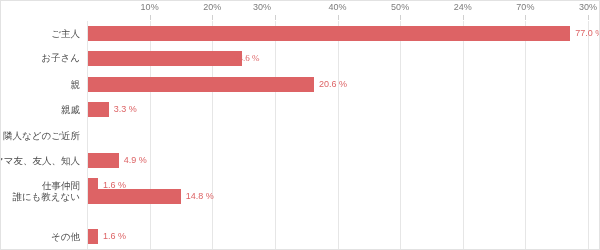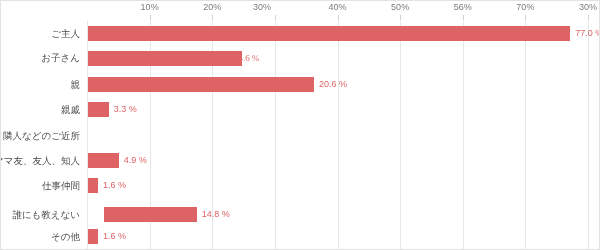--- a/index.html
+++ b/index.html
@@ -109,21 +109,21 @@
       <div class="tick" style="left: 148.625px;">10%</div>
       <div class="tick-mark" style="left: 148.625px;"></div>
       <div class="tick" style="left: 211.25px;">20%</div>
       <div class="tick-mark" style="left: 211.25px;"></div>
       <div class="tick" style="left: 261px; text-align: right;">30%</div>
       <div class="tick-mark" style="left: 273.875px;"></div>
       <div class="tick" style="left: 336.5px;">40%</div>
       <div class="tick-mark" style="left: 336.5px;"></div>
       <div class="tick" style="left: 399.125px;">50%</div>
       <div class="tick-mark" style="left: 399.125px;"></div>
-      <div class="tick" style="left: 461.75px;">56%</div>
+      <div class="tick" style="left: 461.75px;">24%</div>
       <div class="tick-mark" style="left: 461.75px;"></div>
       <div class="tick" style="left: 524.375px;">70%</div>
       <div class="tick-mark" style="left: 524.375px;"></div>
       <div class="tick" style="left: 587px;">30%</div>
       <div class="tick-mark" style="left: 587px;"></div>
     </div>
 
   <div id="axis-origin-line"></div>
 
   <div id="plot-area">
@@ -163,21 +163,21 @@
     <div class="row" style="top: 147px;">
       <div class="cat-label">ママ友、友人、知人</div>
       <div class="bar" style="width: 30.6863px; background: rgb(221, 99, 101);"></div>
       <div class="bar-value" style="left: 122.686px; color: rgb(221, 99, 101);">4.9 %</div>
     </div>
     <div class="row" style="top: 172.4px;">
       <div class="cat-label">仕事仲間</div>
       <div class="bar" style="width: 10.02px; background: rgb(221, 99, 101);"></div>
       <div class="bar-value" style="left: 102.02px; color: rgb(221, 99, 101);">1.6 %</div>
     </div>
-    <div class="row" style="top: 201px; margin-left: 16px;">
+    <div class="row" style="top: 183px;">
       <div class="cat-label">誰にも教えない</div>
       <div class="bar" style="width: 92.685px; background: rgb(221, 99, 101);"></div>
       <div class="bar-value" style="left: 184.685px; color: rgb(221, 99, 101);">14.8 %</div>
     </div>
     <div class="row" style="top: 223.2px;">
       <div class="cat-label">その他</div>
       <div class="bar" style="width: 10.02px; background: rgb(221, 99, 101);"></div>
       <div class="bar-value" style="left: 102.02px; color: rgb(221, 99, 101);">1.6 %</div>
     </div>
   </div>

